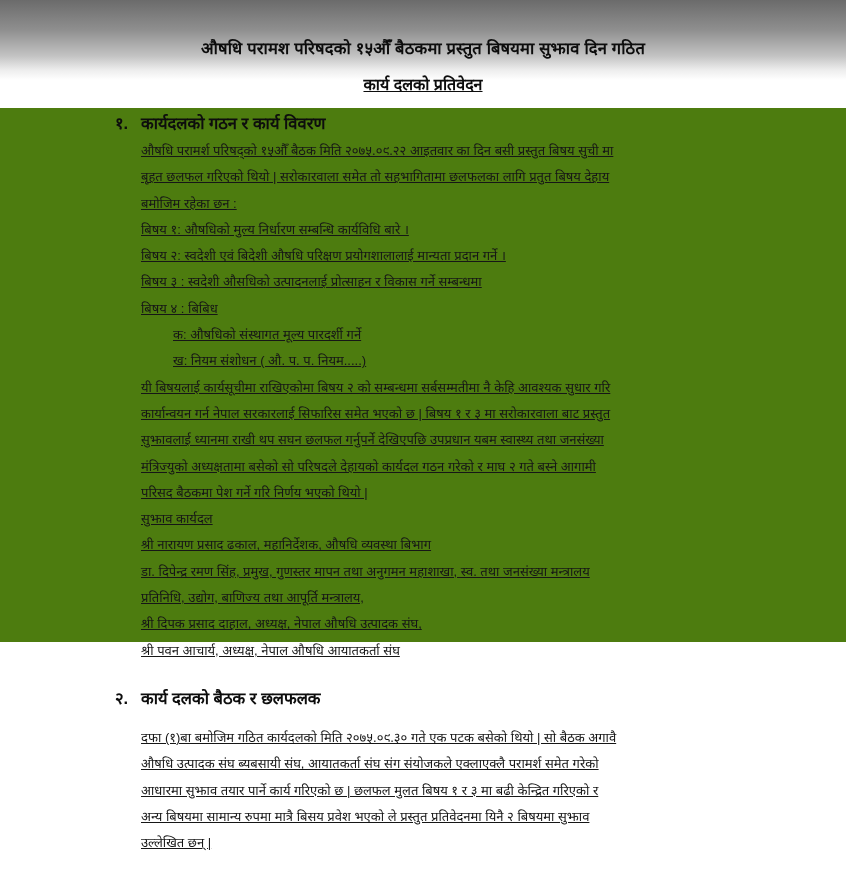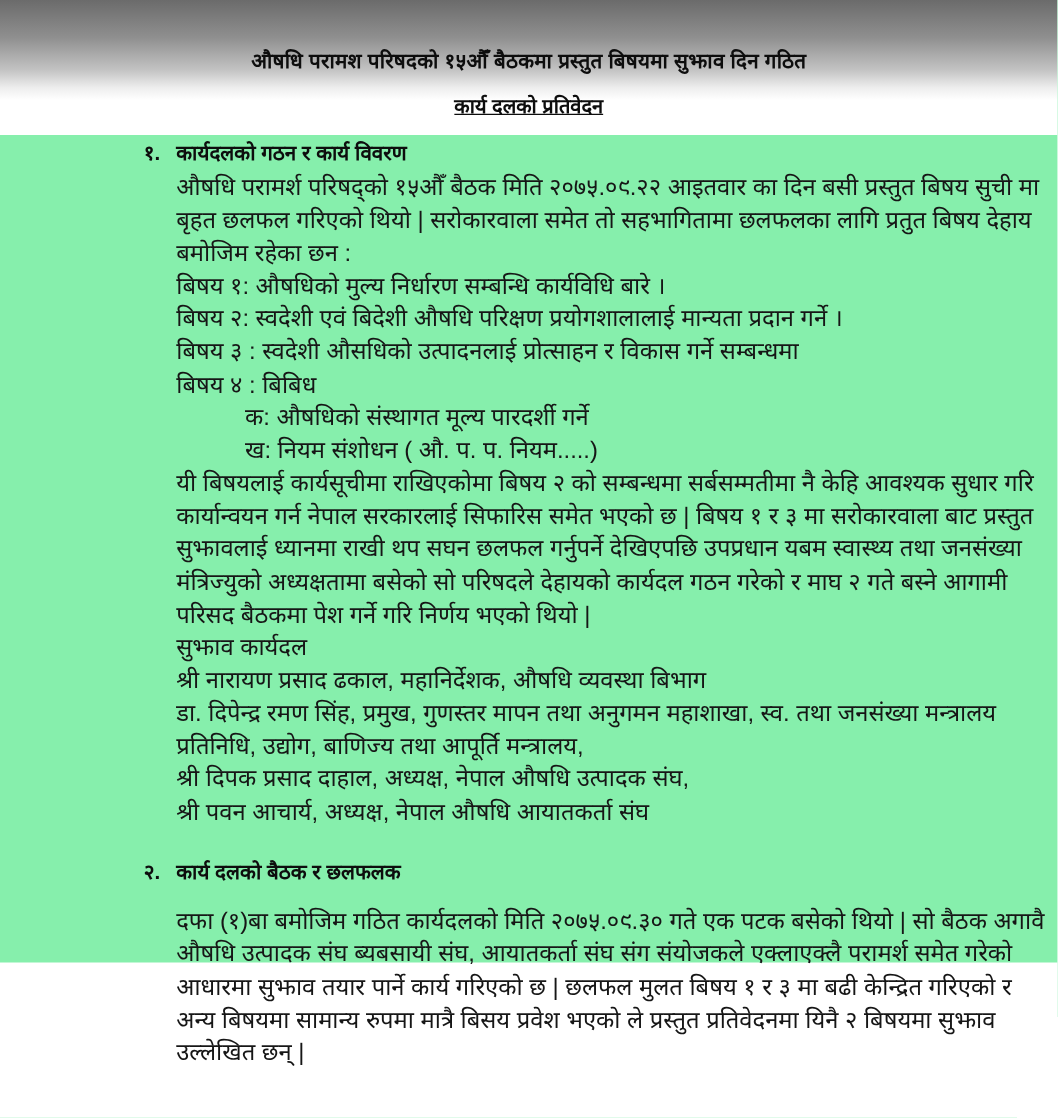--- a/index.html
+++ b/index.html
@@ -10,22 +10,22 @@
   body {
     width: 846px;
     height: 894px;
     overflow: hidden;
     font-family: "Liberation Sans", sans-serif;
     color: #161616;
     position: relative;
   }
   .page {
     width: 846px;
-    height: 770px;
-    background: #86efac;
+    height: 642px;
+    background: #4d7c0f;
     position: relative;
   }
   
   .header {
     height: 108px;
     background: linear-gradient(180deg,
       #6b6b6b 0px,
       #8f8f8f 30px,
       #c3c3c3 56px,
       #ededed 70px,
@@ -59,27 +59,28 @@
     line-height: 27px;
     color: #0d0d0d;
   }
   .sec-num {
     width: 26px;
     flex: 0 0 26px;
   }
   .sec1-head { margin-top: 2px; margin-bottom: 1px; }
   .sec2-head { margin-top: 21px; margin-bottom: 13px; }
   .line {
-    font-size: 19px;
+    font-size: 13px;
     line-height: 26.3px;
     white-space: nowrap;
     margin-left: 26px;
+    text-decoration: underline;
   }
   .sub-line {
-    margin-left: 81px;
+    margin-left: 58px;
   }
 </style>
 </head>
 <body>
 
 <div class="page">
 
   <div class="header">
     <div class="doc-title">औषधि परामश परिषदको १५औँ बैठकमा प्रस्तुत बिषयमा सुझाव दिन गठित</div>
     <div class="doc-subtitle">कार्य दलको प्रतिवेदन</div>

